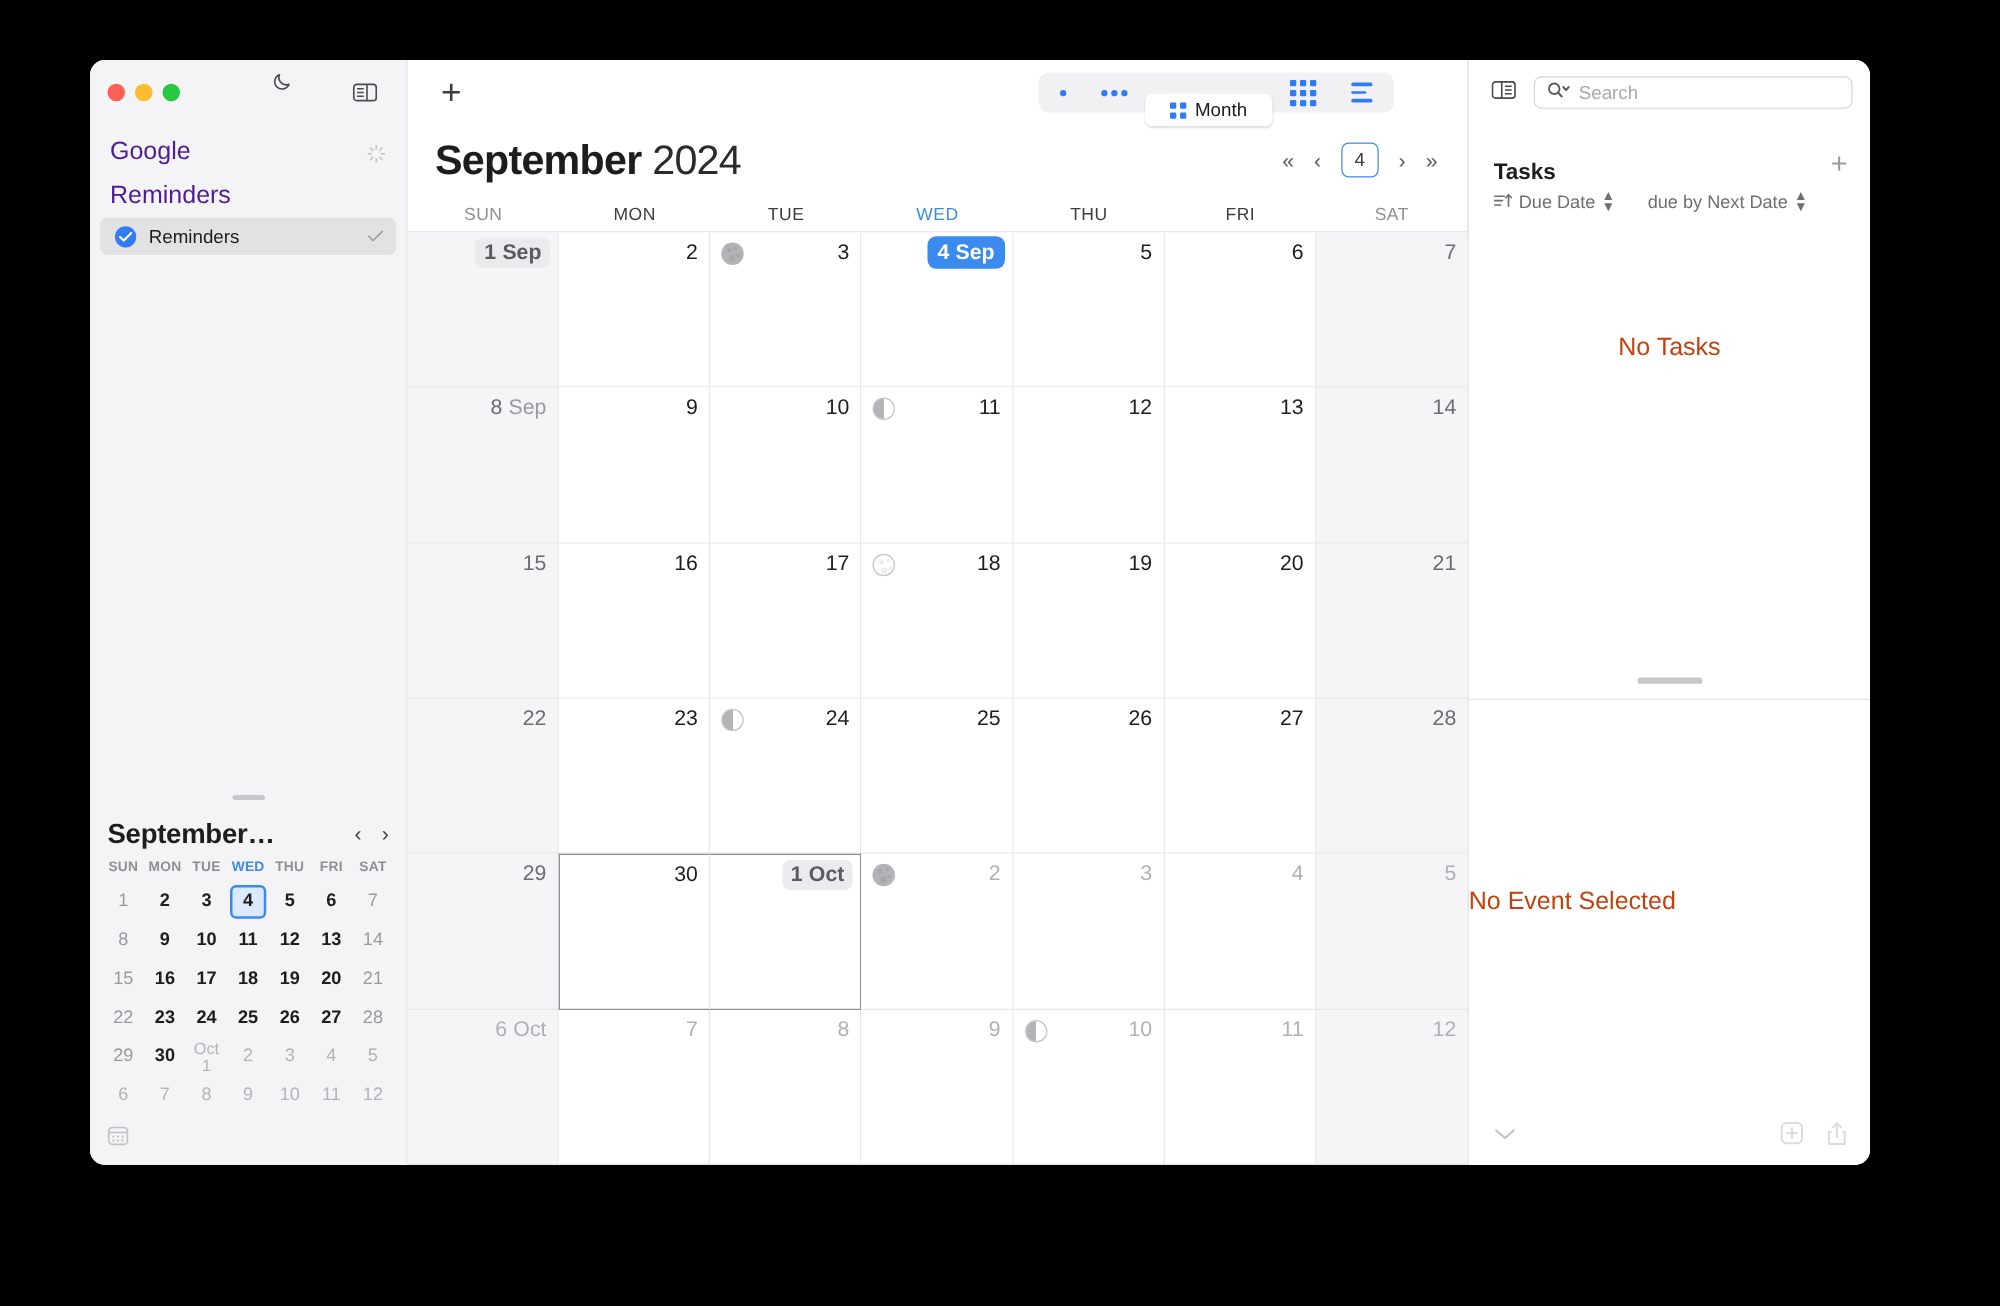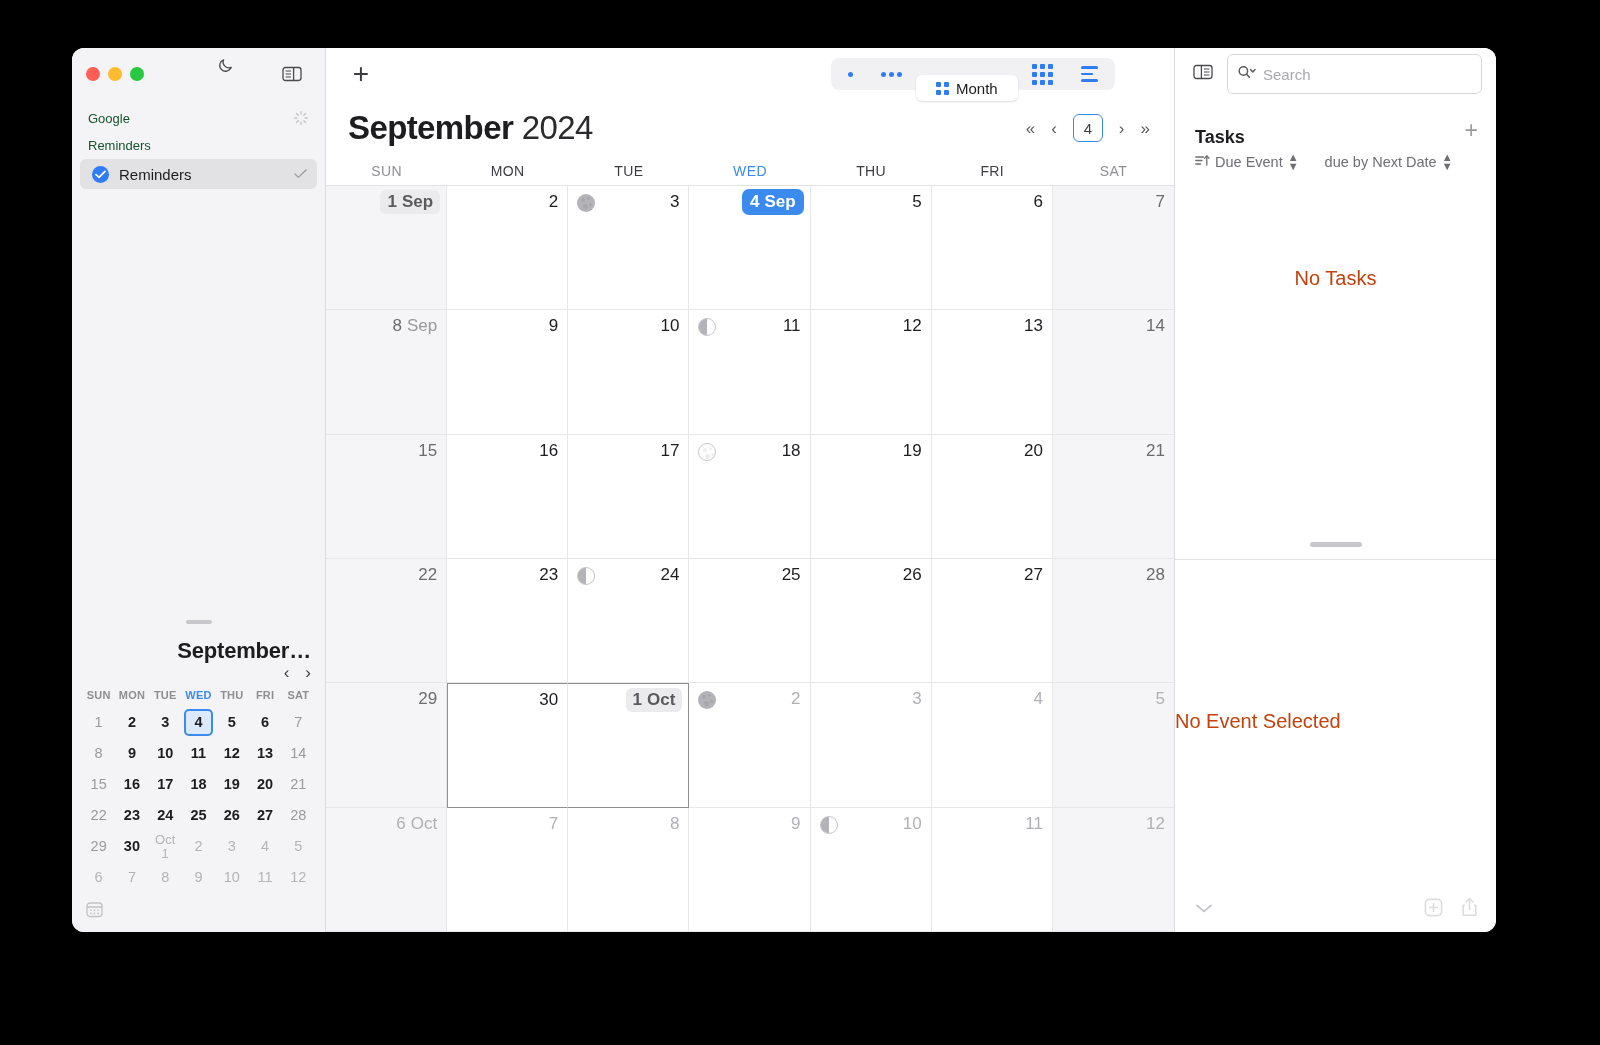--- a/index.html
+++ b/index.html
@@ -42,21 +42,21 @@
   .sb-tool {
     position: absolute;
     display: flex; align-items: center; justify-content: center;
     width: 26px; height: 26px;
     cursor: default;
   }
   .sb-tool.moon { left: 145px; }
   .sb-tool.panel { left: 207px; }
 
   .sb-section {
-    font-size: 13px; color: #14532d;
+    font-size: 20px; color: #4c1d95;
     padding: 8px 16px 4px 16px;
     display: flex; align-items: center; justify-content: space-between;
   }
   .sb-section.first { padding-top: 10px; }
   .spinner { width: 16px; height: 16px; opacity: .45; }
   .sb-item {
     margin: 2px 8px 0 8px;
     height: 30px;
     border-radius: 6px;
     display: flex; align-items: center;
@@ -79,23 +79,22 @@
     margin-top: auto;
     padding: 0 10px 10px 10px;
     position: relative;
   }
   .mini-grab {
     width: 26px; height: 4px; border-radius: 2px;
     background: #c8c8cc;
     margin: 0 auto 14px auto;
   }
   .mini-head {
-    display: flex; align-items: flex-end; justify-content: space-between;
+    display: flex; align-items: center; justify-content: space-between;
     padding: 0 4px 0 4px;
-    flex-direction: column;
   }
   .mini-title {
     font-size: 22px; font-weight: 600; color: #1d1d1f;
     letter-spacing: -0.2px;
     max-width: 160px;
     white-space: nowrap; overflow: hidden; text-overflow: ellipsis;
   }
   .mini-navs { display: flex; gap: 16px; align-items: center; color: #3c3c41; }
   .mini-nav { font-size: 17px; line-height: 1; cursor: default; }
   .mini-grid {
@@ -274,21 +273,21 @@
     border-left: 1px solid #dcdcdf;
     display: flex; flex-direction: column;
     background: #ffffff;
   }
   .i-toolbar {
     height: 52px;
     display: flex; align-items: center; gap: 14px;
     padding: 0 14px 0 18px;
   }
   .searchbox {
-    flex: 1 1 auto; height: 40px;
+    flex: 1 1 auto; height: 26px;
     background: #ffffff;
     border: 1px solid #d7d7da;
     border-radius: 6px;
     display: flex; align-items: center;
     gap: 4px;
     padding: 0 9px;
   }
   .search-ph { font-size: 15px; color: #a8a8ad; }
   .i-tasks-head {
     display: flex; align-items: center; justify-content: space-between;
@@ -821,21 +820,21 @@
           <svg width="15" height="13" viewBox="0 0 15 13" fill="none">
             <g stroke="#6e6e73" stroke-width="1.3" stroke-linecap="round">
               <line x1="0.8" y1="3" x2="8.4" y2="3"></line>
               <line x1="0.8" y1="6.5" x2="7" y2="6.5"></line>
               <line x1="0.8" y1="10" x2="5.6" y2="10"></line>
               <line x1="11.8" y1="11" x2="11.8" y2="2"></line>
               <path d="M9.6 4.2L11.8 1.9L14 4.2" stroke-linejoin="round"></path>
             </g>
           </svg>
         </span>
-        <span>Due Event</span>
+        <span>Due Date</span>
         <span class="stepper">▲<br>▼</span>
       </span>
       <span class="i-filter">
         <span>due by Next Date</span>
         <span class="stepper">▲<br>▼</span>
       </span>
     </div>
 
     <div class="i-tasks-body">
       <div class="empty-msg">No Tasks</div>

